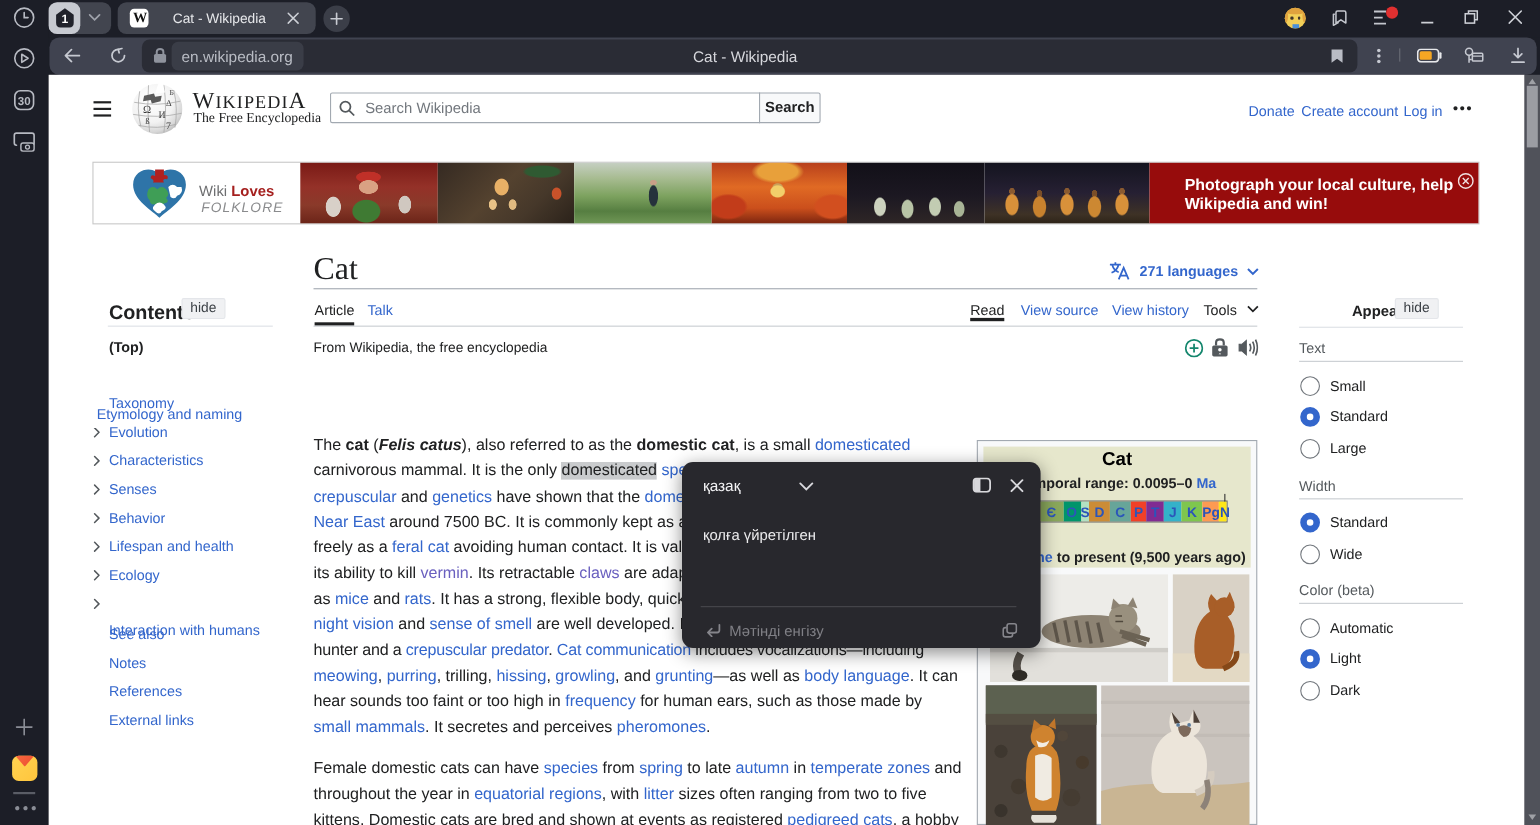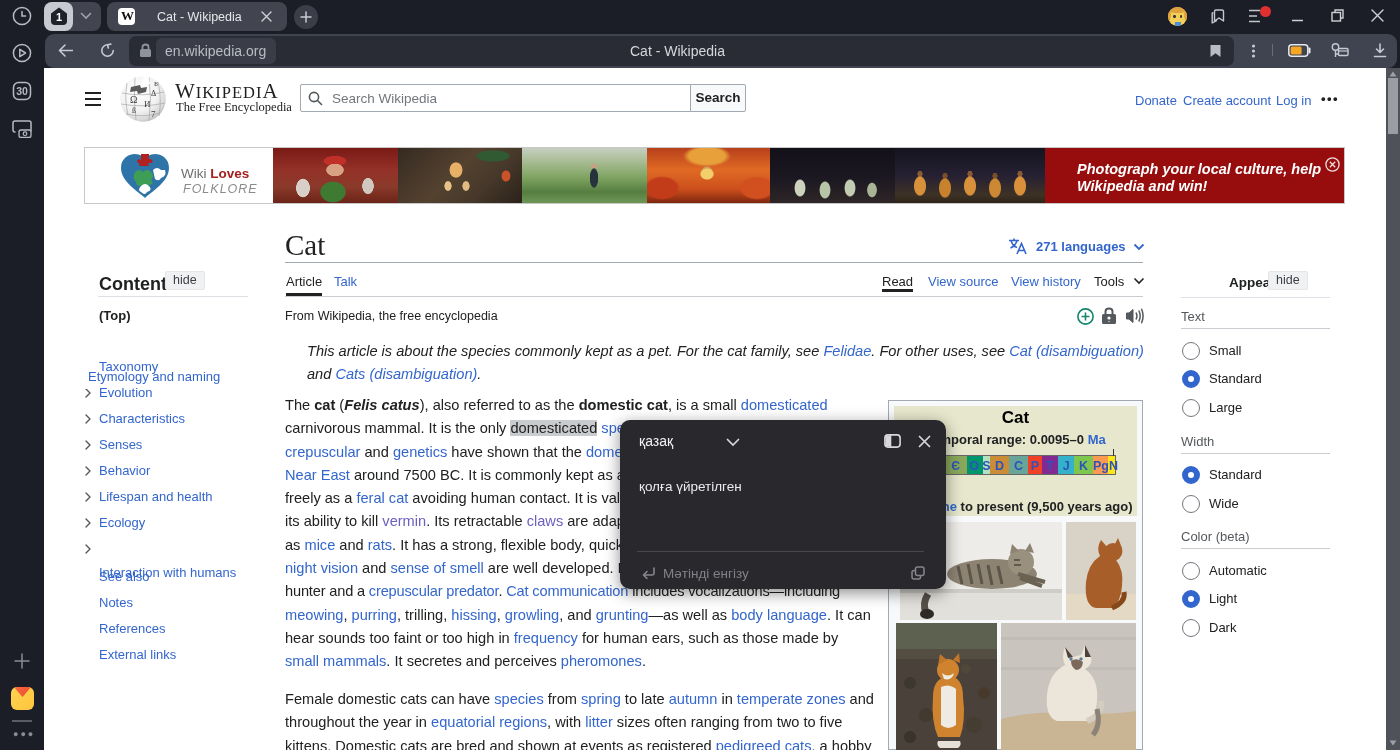--- a/index.html
+++ b/index.html
@@ -150,21 +150,21 @@
     radial-gradient(ellipse 10px 16px at 100px 40px,#cc8832 0 55%,transparent 65%),
     radial-gradient(ellipse 10px 16px at 125px 38px,#d8913a 0 55%,transparent 65%),
     radial-gradient(ellipse 4px 5px at 25px 26px,#8a5a30 0 60%,transparent 70%),
     radial-gradient(ellipse 4px 5px at 50px 28px,#7a4e28 0 60%,transparent 70%),
     radial-gradient(ellipse 4px 5px at 75px 26px,#8a5a30 0 60%,transparent 70%),
     radial-gradient(ellipse 4px 5px at 100px 28px,#7a4e28 0 60%,transparent 70%),
     radial-gradient(ellipse 4px 5px at 125px 26px,#8a5a30 0 60%,transparent 70%),
     linear-gradient(180deg,#14141f 0%,#262033 50%,#3e3226 85%,#2e2418 100%);"></div>
   
   <div class="abs" style="left:1045px;top:148px;width:299px;height:55px;background:#970c0c;z-index:3;"></div>
-  <div class="abs" style="left:1077px;top:161px;width:256px;color:#fff;font-weight:bold;font-size:14.5px;line-height:17px;z-index:4;font-style:italic;">Photograph your local culture, help Wikipedia and win!</div>
+  <div class="abs" style="left:1077px;top:161px;width:256px;color:#fff;font-weight:bold;font-size:14.5px;line-height:17px;z-index:4;">Photograph your local culture, help Wikipedia and win!</div>
   <svg class="abs" style="left:1325px;top:157px;z-index:5;" width="15" height="15" viewBox="0 0 15 15">
       <circle cx="7.5" cy="7.5" r="6.6" fill="none" stroke="#f0e0e0" stroke-width="1.3"></circle>
       <path d="M4.8 4.8 L10.2 10.2 M10.2 4.8 L4.8 10.2" stroke="#f0e0e0" stroke-width="1.3"></path>
     </svg>
 
   
   <div class="abs btxt" style="left:99px;top:274px;font-size:18px;font-weight:bold;z-index:2;">Contents</div>
   <div class="hidebtn" style="left:165px;top:271px;z-index:2;">hide</div>
   <div class="abs" style="left:98px;top:296px;width:150px;height:1px;background:#dde0e5;z-index:2;"></div>
   <div class="abs btxt" style="left:99px;top:308px;font-size:13px;font-weight:bold;z-index:2;">(Top)</div>
@@ -251,24 +251,20 @@
   <svg class="abs" style="left:1124px;top:307px;z-index:2;" width="20" height="18" viewBox="0 0 20 18">
       <g fill="none" stroke="#54595d">
         <path d="M2.5 6 L5 6 L9 2.5 L9 15.5 L5 12 L2.5 12 Z" fill="#54595d" stroke-width="1"></path>
         <path d="M12 5.5 Q14 9 12 12.5" stroke-width="1.5"></path>
         <path d="M14.8 3.5 Q17.6 9 14.8 14.5" stroke-width="1.5"></path>
         <path d="M17.4 1.8 Q20.8 9 17.4 16.2" stroke-width="1.5"></path>
       </g>
     </svg>
 
   
-  <div id="hatnote" class="abs">
-    <div class="line">This article is about the species commonly kept as a pet. For the cat family, see <a>Felidae</a>. For other uses, see <a>Cat (disambiguation)</a></div>
-    <div class="line">and <a>Cats (disambiguation)</a>.</div>
-  </div>
   <div id="para1" class="abs">
     <div class="line">The <b>cat</b> (<b><i>Felis catus</i></b>), also referred to as the <b>domestic cat</b>, is a small <a>domesticated</a></div>
     <div class="line">carnivorous mammal. It is the only <span class="hl">domesticated</span> <a>species</a> in the family Felidae and</div>
     <div class="line"><a>crepuscular</a> and <a>genetics</a> have shown that the <a>domestication of the cat</a> occurred</div>
     <div class="line"><a>Near East</a> around 7500 BC. It is commonly kept as a house pet and farm cat, but</div>
     <div class="line">freely as a <a>feral cat</a> avoiding human contact. It is valued by humans for compani</div>
     <div class="line">its ability to kill <a class="v">vermin</a>. Its retractable <a class="v">claws</a> are adapted to killing small prey like</div>
     <div class="line">as <a>mice</a> and <a>rats</a>. It has a strong, flexible body, quick reflexes, and sharp teeth,</div>
     <div class="line"><a>night vision</a> and <a>sense of smell</a> are well developed. It is a social species, but</div>
     <div class="line" style="letter-spacing:-0.17px;">hunter and a <a>crepuscular predator</a>. <a>Cat communication</a> includes vocalizations—including</div>

